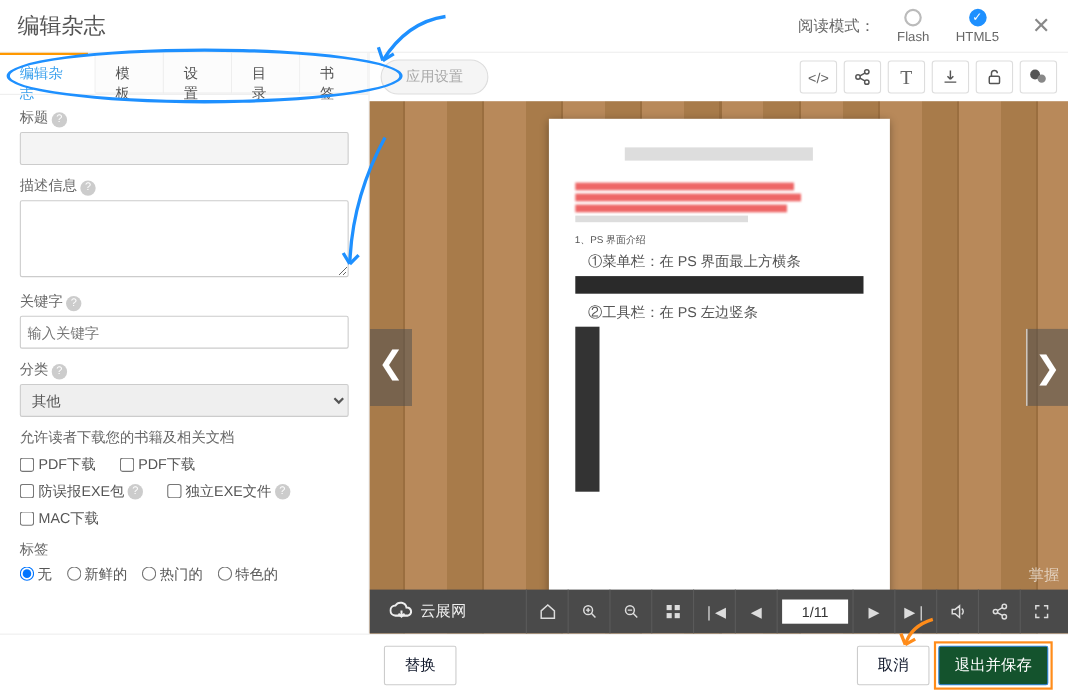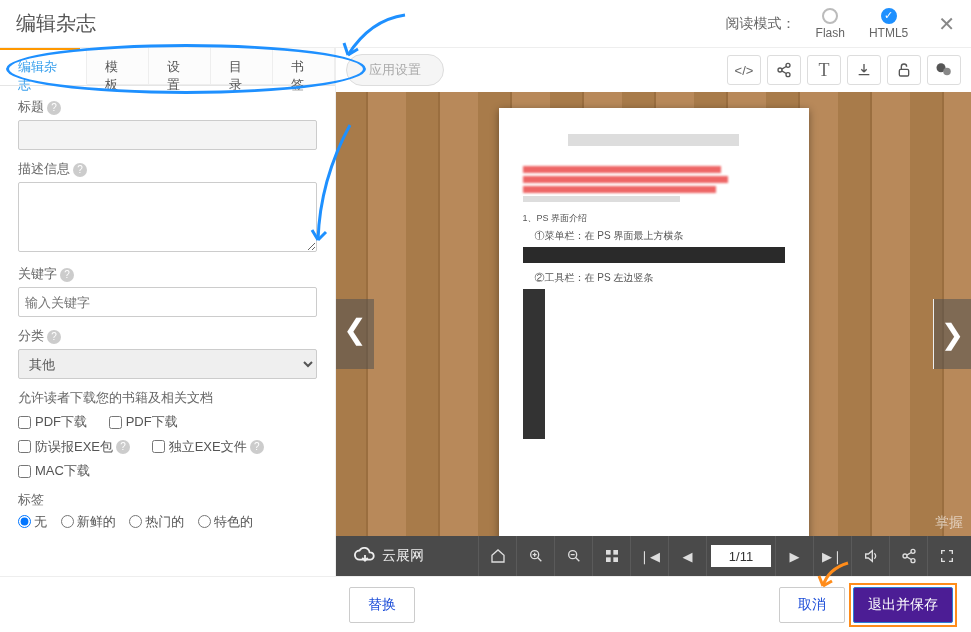--- a/index.html
+++ b/index.html
@@ -55,35 +55,35 @@
 .preview-area { flex:1; position:relative; overflow:hidden;
   background: repeating-linear-gradient(90deg, #a87b4a 0 30px, #9a6e3f 30px 32px, #b8895a 32px 70px, #a87b4a 70px 72px);
 }
 .nav-arrow { position:absolute; top:50%; transform:translateY(-50%); width:38px; height:70px; background:rgba(80,80,80,0.55); color:#fff; display:flex; align-items:center; justify-content:center; font-size:28px; cursor:pointer;}
 .nav-arrow.left{ left:0;} .nav-arrow.right{ right:0;}
 .page { position:absolute; left:50%; top:16px; transform:translateX(-50%); width:310px; height:calc(100% - 32px); background:#fff; box-shadow:0 2px 8px rgba(0,0,0,.4); padding:20px 24px; font-size:8px; color:#555;}
 .page .blur-title { height:12px; background:#ddd; margin:6px auto 20px; width:65%;}
 .page .redline { height:7px; margin:3px 0; background:linear-gradient(90deg,#e66 0 80%, transparent 80%); filter:blur(1px);}
 .page .greyline { height:6px; margin:3px 0; background:#ddd; width:60%;}
 .page .section { margin-top:10px; font-weight:normal; font-size:9px;}
-.page .sub { margin:4px 0 4px 12px; font-size:10px;}
+.page .sub { margin:4px 0 4px 12px; font-size:13px;}
 .page .dark-bar { height:16px; background:#2a2a2a; margin:4px 0 8px;}
 .page .tool-panel { width:22px; height:150px; background:#333; margin-top:4px;}
 .watermark { position:absolute; right:8px; bottom:44px; color:rgba(255,255,255,.6); font-size:14px;}
 
 .viewer-bar { height:40px; background:#4a4a4a; display:flex; align-items:center; color:#ddd; padding:0 6px; gap:0;}
 .vb-cell { width:38px; height:40px; display:flex; align-items:center; justify-content:center; border-left:1px solid #5a5a5a; cursor:pointer;}
 .vb-cell:first-child{border-left:none;}
 .vb-logo { display:flex; align-items:center; padding:0 12px; font-size:14px; color:#eee; gap:6px;}
 .vb-spacer { flex:1;}
 .page-num { background:#fff; color:#333; width:60px; height:22px; display:flex; align-items:center; justify-content:center; font-size:13px;}
 
 .footer { height:56px; display:flex; align-items:center; padding:0 14px; border-top:1px solid #eee;}
-.btn-plain { border:1px solid #ccc; background:#fff; padding:8px 18px; border-radius:2px; font-size:14px; color:#1d4ed8; cursor:pointer;}
-.btn-primary { border:1px solid #2a7fd4; background:#4c1d95; color:#fff; padding:8px 14px; border-radius:2px; font-size:14px; cursor:pointer;}
+.btn-plain { border:1px solid #ccc; background:#fff; padding:8px 18px; border-radius:2px; font-size:14px; color:#0f172a; cursor:pointer;}
+.btn-primary { border:1px solid #2a7fd4; background:#14532d; color:#fff; padding:8px 14px; border-radius:2px; font-size:14px; cursor:pointer;}
 .footer-spacer{flex:1;}
 .highlight-box { border:2px solid #ff8c1a; padding:2px; display:inline-block;}
 
 
 .anno-ellipse { position:absolute; left:6px; top:44px; width:360px; height:50px; border:3px solid #1e90ff; border-radius:50%; pointer-events:none; z-index:50;}
 .anno-arrow1 { position:absolute; left:340px; top:10px; width:70px; height:60px; pointer-events:none; z-index:50;}
 .anno-arrow2 { position:absolute; left:310px; top:120px; width:50px; height:130px; pointer-events:none; z-index:50;}
 .anno-arrow3 { position:absolute; right:24px; bottom:4px; width:40px; height:30px; pointer-events:none; z-index:50;}
 </style>
 </head>

